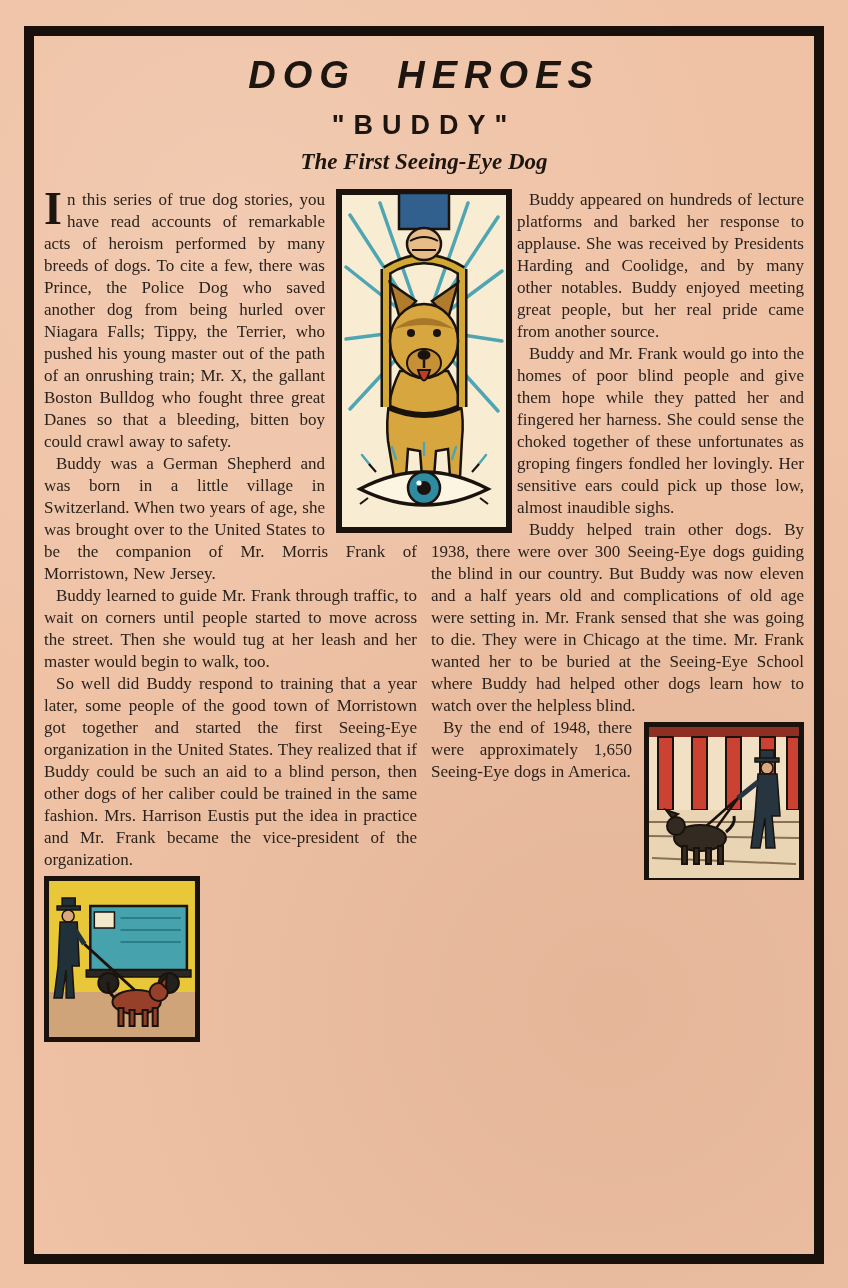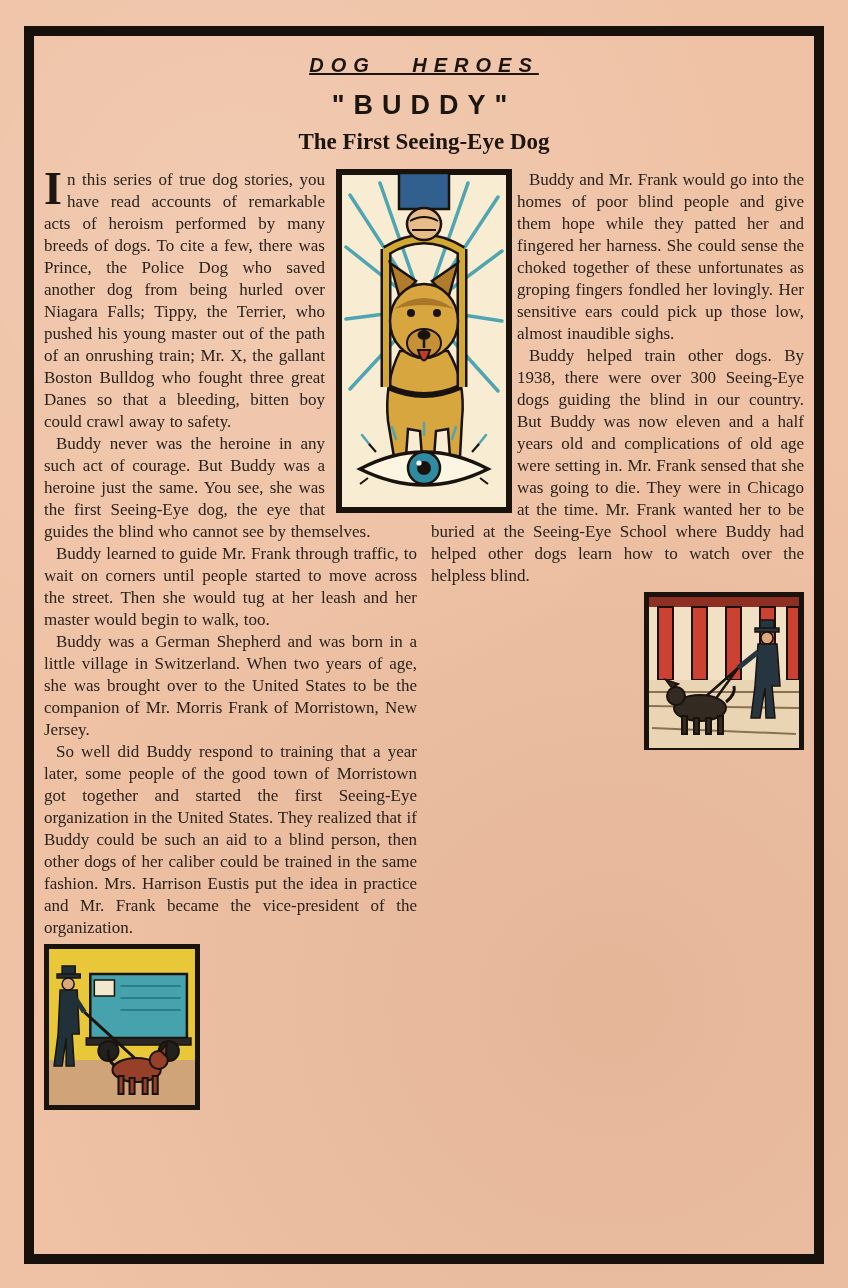--- a/index.html
+++ b/index.html
@@ -23,34 +23,33 @@
     border:10px solid #18110b;
   }
   .inner {
     position:absolute; left:8px; right:8px; top:6px; bottom:6px;
     overflow:hidden;
   }
   header { text-align:center; padding-top:12px; }
   .title {
     font-family:"Liberation Sans", sans-serif;
     font-style:italic; font-weight:800;
-    font-size:20px; letter-spacing:7px; word-spacing:24px;
+    font-size:38px; letter-spacing:7px; word-spacing:24px;
     color:#1d1510;
-    text-decoration:underline;
   }
   .subtitle {
     margin-top:13px;
     font-family:"Liberation Sans", sans-serif;
     font-weight:800; font-size:27px; letter-spacing:9px;
     color:#1d1510;
   }
   .tagline {
     margin-top:8px;
     font-family:"Liberation Serif", serif;
-    font-weight:700; font-size:23px;
+    font-style:italic; font-weight:700; font-size:23px;
     color:#1d1510;
   }
   .content { position:relative; margin:14px 2px 0; }
   .cols { display:flex; gap:14px; }
   .col {
     width:50%;
     font-size:17px; line-height:22px;
     text-align:justify; text-justify:inter-word;
     word-spacing:0.5px;
   }
@@ -143,23 +142,22 @@
               <line x1="144" y1="309" x2="152" y2="315"></line>
             </g>
           </svg>
         </div>
 
         <div class="cols">
 
           <div class="col">
             <div class="spacer-r"></div>
             <p class="flush"><span class="dropcap">I</span><span>n this series of true dog stories, you have read accounts of remarkable acts of heroism performed by many breeds of dogs. To cite a few, there was Prince, the Police Dog who saved another dog from being hurled over Niagara Falls; Tippy, the Terrier, who pushed his young master out of the path of an onrushing train; Mr. X, the gallant Boston Bulldog who fought three great Danes so that a bleeding, bitten boy could crawl away to safety.</span></p>
-            <p>Buddy never was the heroine in any such act of courage. But Buddy was a heroine just the same. You see, she was the first Seeing-Eye dog, the eye that guides the blind who cannot see by themselves.</p>
+            <p>Buddy was a German Shepherd and was born in a little village in Switzerland. When two years of age, she was brought over to the United States to be the companion of Mr. Morris Frank of Morristown, New Jersey.</p>
             <p>Buddy learned to guide Mr. Frank through traffic, to wait on corners until people started to move across the street. Then she would tug at her leash and her master would begin to walk, too.</p>
-            <p>Buddy was a German Shepherd and was born in a little village in Switzerland. When two years of age, she was brought over to the United States to be the companion of Mr. Morris Frank of Morristown, New Jersey.</p>
             <p>So well did Buddy respond to training that a year later, some people of the good town of Morristown got together and started the first Seeing-Eye organization in the United States. They realized that if Buddy could be such an aid to a blind person, then other dogs of her caliber could be trained in the same fashion. Mrs. Harrison Eustis put the idea in practice and Mr. Frank became the vice-president of the organization.</p>
 
             <div class="illus illus-bl">
               <svg viewBox="0 0 155 166" preserveAspectRatio="none">
                 <rect x="2.5" y="2.5" width="150" height="161" fill="#e8c838" stroke="#1a130d" stroke-width="5"></rect>
                 <rect x="5" y="116" width="145" height="45" fill="#cfa478"></rect>
                 <rect x="46" y="30" width="96" height="64" fill="#46a2ad" stroke="#1a130d" stroke-width="2.5"></rect>
                 <rect x="50" y="36" width="20" height="16" fill="#f2e8cc" stroke="#1a130d" stroke-width="1.5"></rect>
                 <g stroke="#2b7d88" stroke-width="2">
                   <line x1="76" y1="42" x2="136" y2="42"></line>
@@ -186,20 +184,21 @@
                   <rect x="98" y="134" width="5" height="16"></rect>
                   <rect x="108" y="132" width="5" height="18"></rect>
                   <path d="M70 122 Q62 114 64 106" fill="none" stroke-width="3"></path>
                 </g>
               </svg>
             </div>
           </div>
 
           <div class="col">
             <div class="spacer-l"></div>
+            <p>Buddy appeared on hundreds of lecture platforms and barked her response to applause. She was received by Presidents Harding and Coolidge, and by many other notables. Buddy enjoyed meeting great people, but her real pride came from another source.</p>
             <p>Buddy and Mr. Frank would go into the homes of poor blind people and give them hope while they patted her and fingered her harness. She could sense the choked together of these unfortunates as groping fingers fondled her lovingly. Her sensitive ears could pick up those low, almost inaudible sighs.</p>
             <p>Buddy helped train other dogs. By 1938, there were over 300 Seeing-Eye dogs guiding the blind in our country. But Buddy was now eleven and a half years old and complications of old age were setting in. Mr. Frank sensed that she was going to die. They were in Chicago at the time. Mr. Frank wanted her to be buried at the Seeing-Eye School where Buddy had helped other dogs learn how to watch over the helpless blind.</p>
 
             <div class="illus illus-br">
               <svg viewBox="0 0 160 158" preserveAspectRatio="none">
                 <rect x="2.5" y="2.5" width="155" height="153" fill="#f1e0c4" stroke="#1a130d" stroke-width="5"></rect>
                 <rect x="5" y="5" width="150" height="10" fill="#8e2f23"></rect>
                 <g fill="#cb4132" stroke="#1a130d" stroke-width="2">
                   <rect x="14" y="15" width="15" height="73"></rect>
                   <rect x="48" y="15" width="15" height="73"></rect>
@@ -226,20 +225,21 @@
                   <circle cx="32" cy="104" r="9"></circle>
                   <path d="M28 96 L22 88 L34 92 Z"></path>
                   <rect x="38" y="124" width="5" height="18"></rect>
                   <rect x="50" y="126" width="5" height="16"></rect>
                   <rect x="62" y="126" width="5" height="16"></rect>
                   <rect x="74" y="124" width="5" height="18"></rect>
                   <path d="M82 110 Q92 102 90 94" fill="none" stroke-width="3"></path>
                 </g>
               </svg>
             </div>
+            <p>By the end of 1948, there were approximately 1,650 Seeing-Eye dogs in America.</p>
           </div>
 
         </div>
       </div>
 
     </div>
   </div>
 </div>
 
 </body></html>

